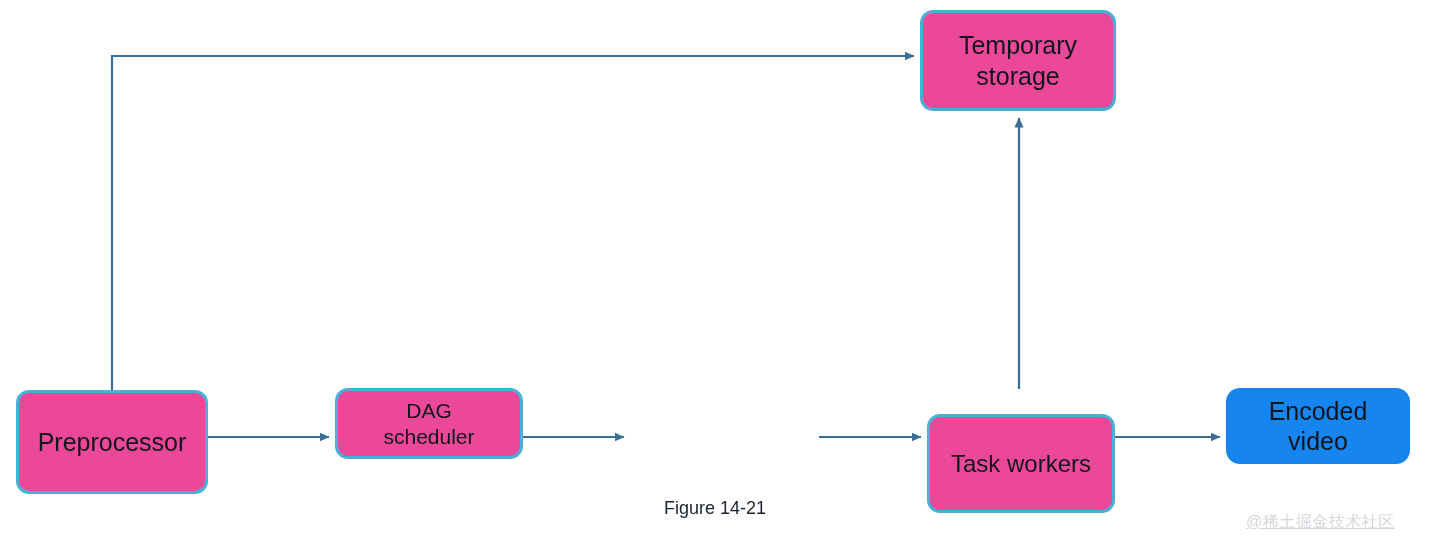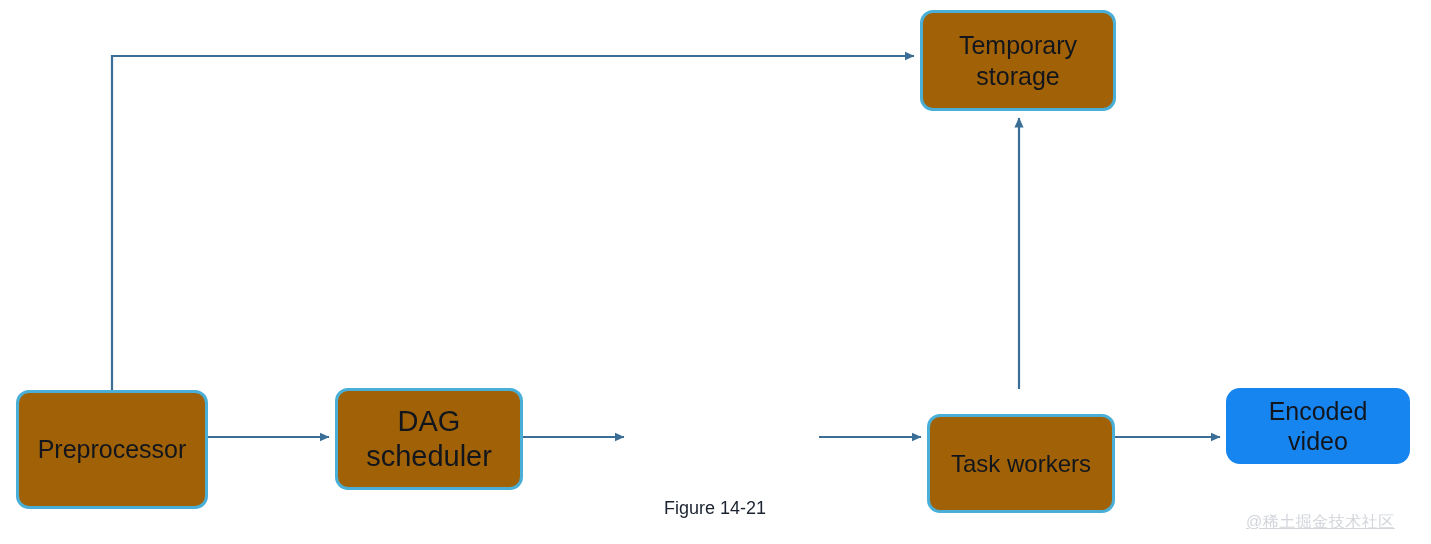--- a/index.html
+++ b/index.html
@@ -28,42 +28,42 @@
   .node {
     position: absolute;
     box-sizing: border-box;
     display: flex;
     align-items: center;
     justify-content: center;
     text-align: center;
     line-height: 1.22;
     color: #12161c;
     border-radius: 13px;
-    background: #a16207;
+    background: #ec4899;
     white-space: pre-line;
   }
   .node.outlined {
     border: 3px solid #4aafd7;
   }
   .node.filled {
     border: none;
     background: #1785f0;
   }
   
   #node-temporary-storage {
     left: 920px; top: 10px; width: 196px; height: 101px;
     font-size: 25px;
   }
   #node-preprocessor {
-    left: 16px; top: 390px; width: 192px; height: 119px;
+    left: 16px; top: 390px; width: 192px; height: 104px;
     font-size: 25px;
   }
   #node-dag-scheduler {
-    left: 335px; top: 388px; width: 188px; height: 102px;
-    font-size: 29px;
+    left: 335px; top: 388px; width: 188px; height: 71px;
+    font-size: 21px;
   }
   #node-resource-manager {
     left: 630px; top: 388px; width: 189px; height: 97px;
     font-size: 25px;
   }
   #node-task-workers {
     left: 927px; top: 389px; width: 188px; height: 99px;
     font-size: 24px;
     margin-top: 25px;
   }

